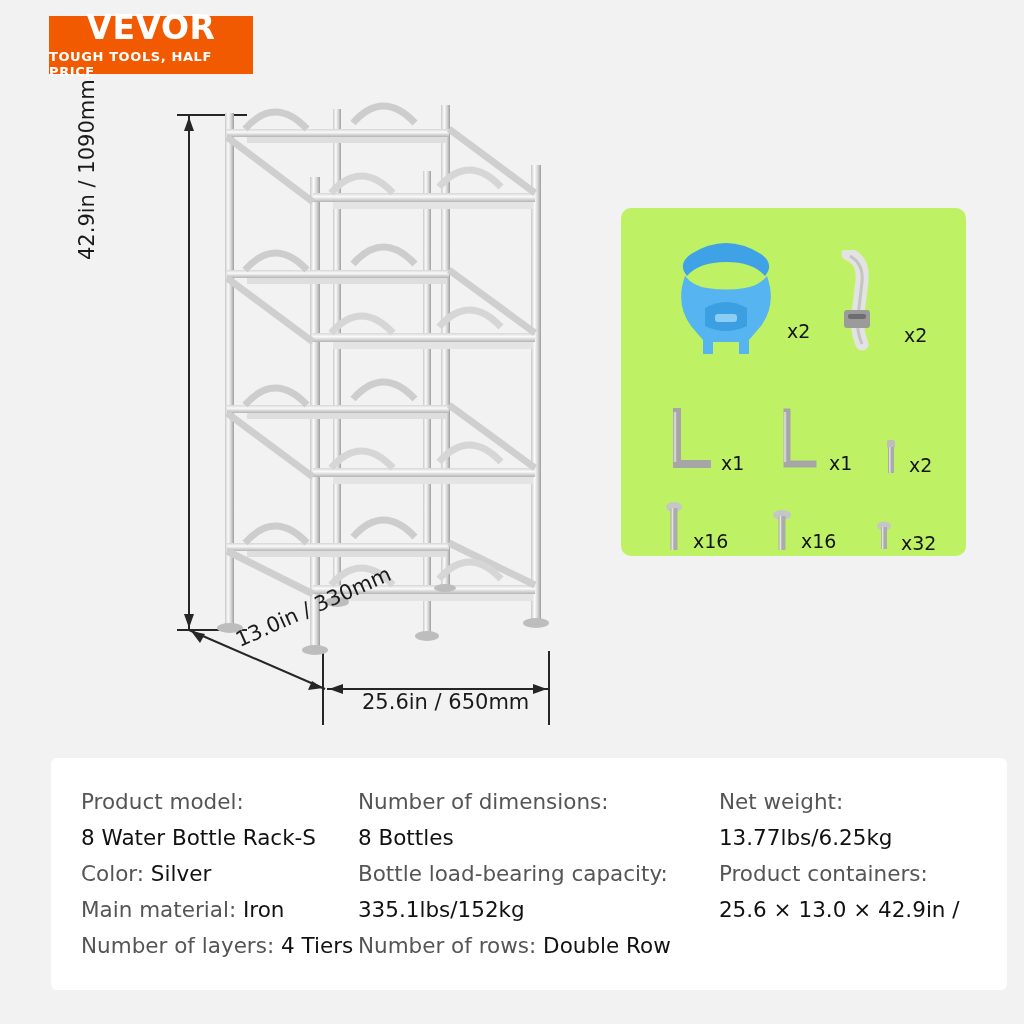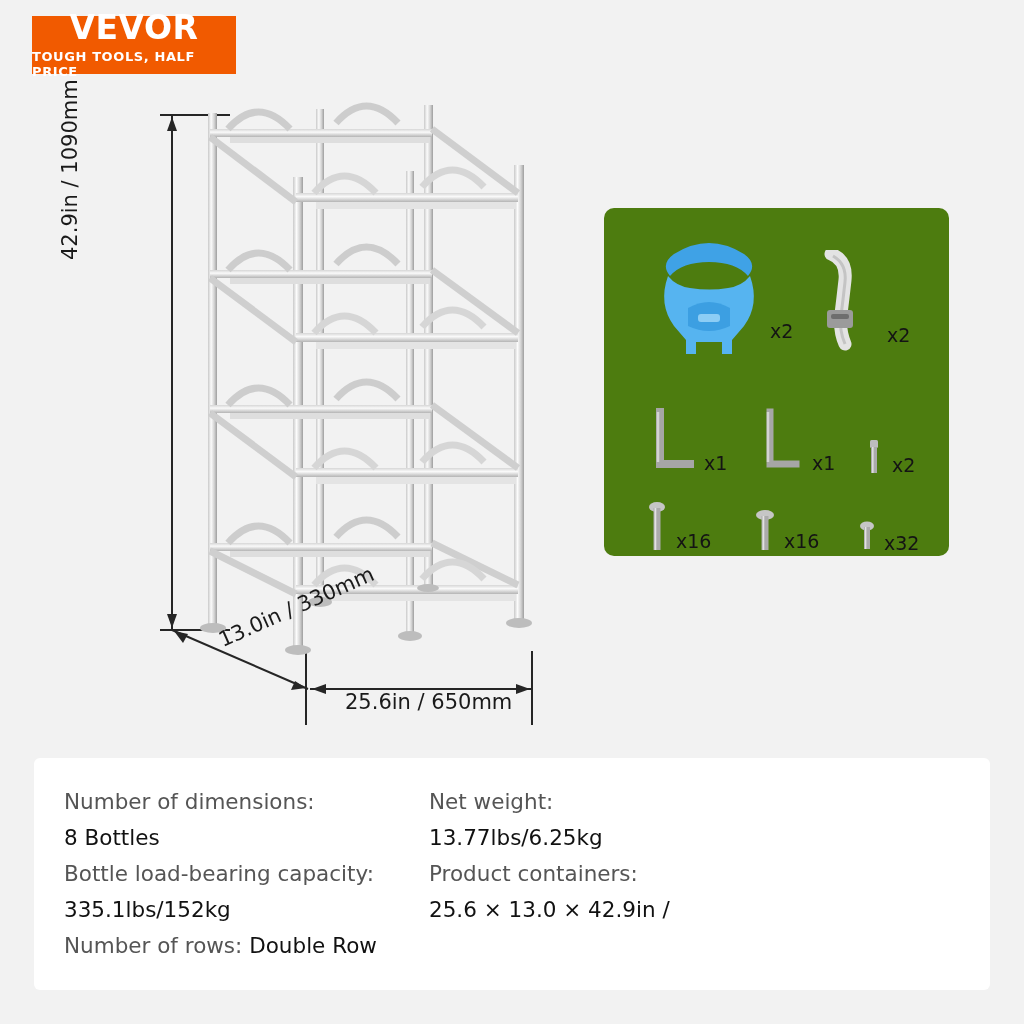--- a/index.html
+++ b/index.html
@@ -9,21 +9,21 @@
   body {
     width: 1024px;
     height: 1024px;
     background: #f2f2f2;
     font-family: "DejaVu Sans", sans-serif;
     overflow: hidden;
     position: relative;
   }
   .page {
     position: absolute;
-    left: 0; top: 0;
+    left: 17px; top: 0;
     width: 828px;
     height: 1024px;
   }
 
   
   .logo {
     position: absolute;
     left: 32px;
     top: 16px;
     width: 204px;
@@ -84,21 +84,21 @@
     top: 605px;
   }
 
   
   .parts-panel {
     position: absolute;
     left: 604px;
     top: 208px;
     width: 345px;
     height: 348px;
-    background: #4d7c0f;
+    background: #bef264;
     border-radius: 10px;
   }
   .part {
     position: absolute;
     display: flex;
     align-items: flex-end;
   }
   .part-qty {
     font-size: 19px;
     color: #141414;
@@ -341,20 +341,36 @@
         <rect x="8" y="7" width="6" height="22" fill="#ababab"></rect>
         <rect x="8.8" y="7" width="1.6" height="22" fill="#e2e2e2"></rect>
       </svg>
       <div class="part-qty" style="margin-bottom:2px;">x32</div>
     </div>
   </div>
 
   <div class="spec-card">
     <div class="spec-cols">
 
+      <div class="spec-col c1">
+        <div class="spec-lbl">Product model:</div>
+        <div class="spec-block">8 Water Bottle Rack-S</div>
+        <div class="spec-row">
+          <span class="spec-key">Color:</span>
+          <span class="spec-val">Silver</span>
+        </div>
+        <div class="spec-row">
+          <span class="spec-key">Main material:</span>
+          <span class="spec-val">Iron</span>
+        </div>
+        <div class="spec-row">
+          <span class="spec-key">Number of layers:</span>
+          <span class="spec-val">4 Tiers</span>
+        </div>
+      </div>
 
       <div class="spec-col c2">
         <div class="spec-lbl">Number of dimensions:</div>
         <div class="spec-block">8 Bottles</div>
         <div class="spec-lbl">Bottle load-bearing capacity:</div>
         <div class="spec-block">335.1lbs/152kg</div>
         <div class="spec-row">
           <span class="spec-key">Number of rows:</span>
           <span class="spec-val">Double Row</span>
         </div>

